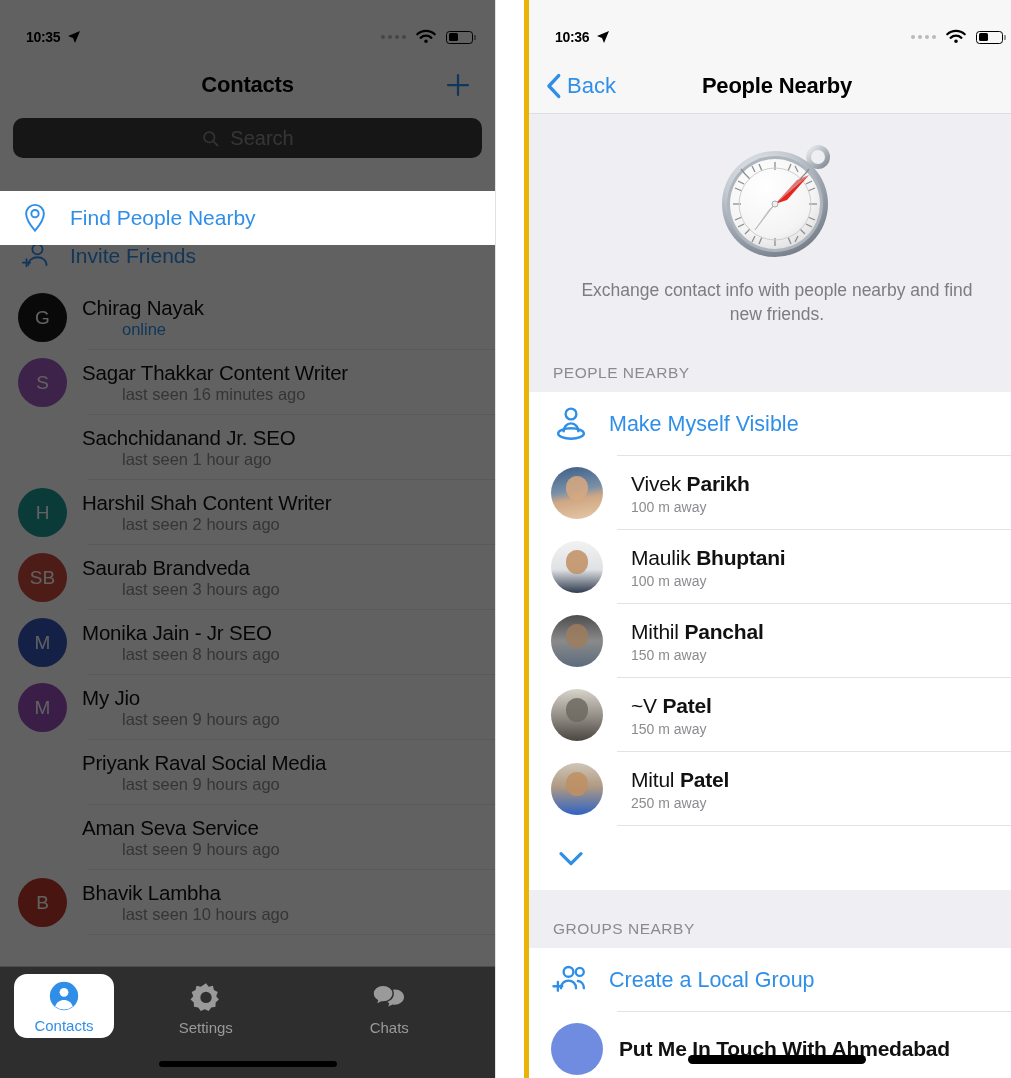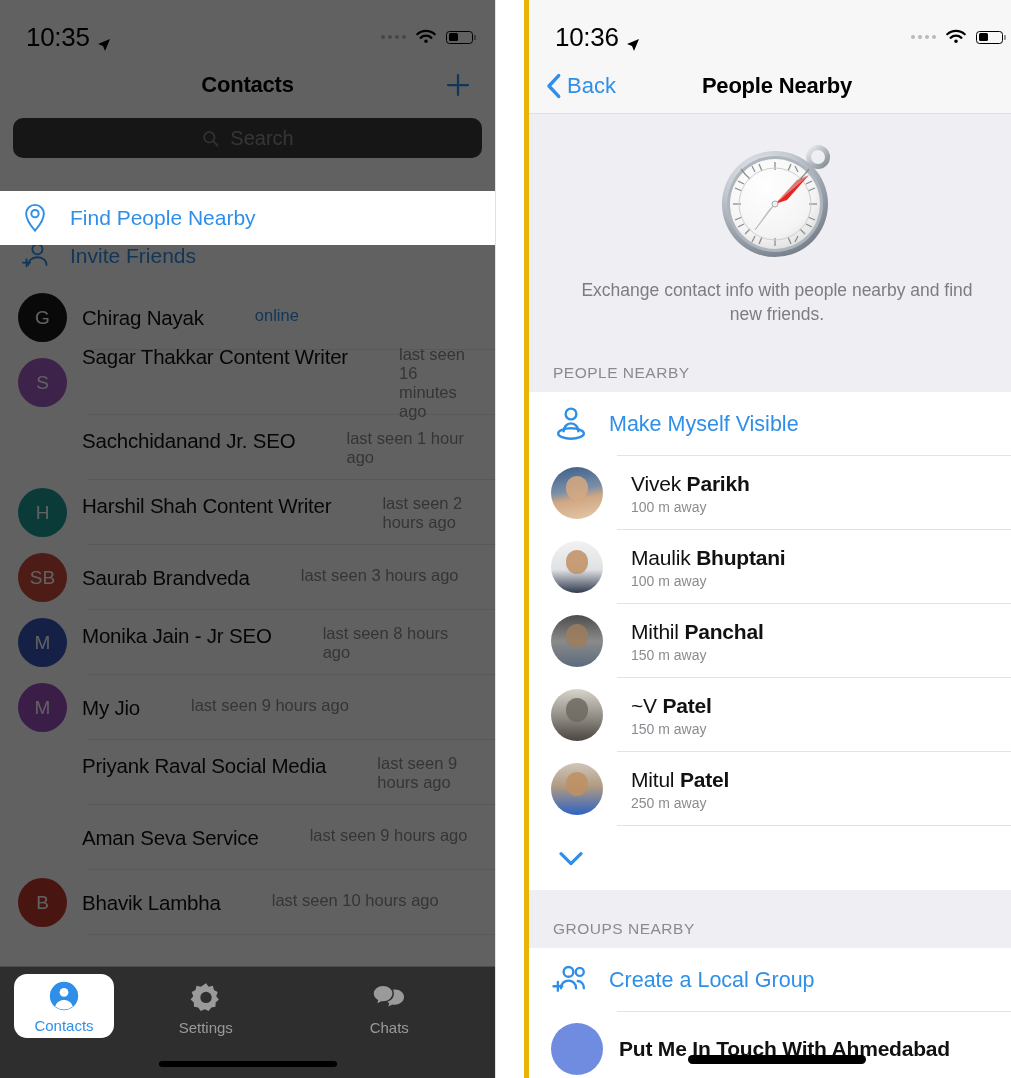--- a/index.html
+++ b/index.html
@@ -21,22 +21,22 @@
 
   
   .dim-layer { position: absolute; inset: 0; background: rgba(0,0,0,0.62); pointer-events: none; z-index: 40; }
   .undimmed { position: relative; z-index: 60; }
 
   
   .statusbar {
     height: 58px; display: flex; align-items: center;
     justify-content: space-between; padding: 16px 22px 0 26px;
   }
-  .sb-time { font-size: 26px; font-weight: normal; color: #000; letter-spacing: -0.3px;
-             display: flex; align-items: flex-end; gap: 6px; }
+  .sb-time { font-size: 14px; font-weight: bold; color: #000; letter-spacing: -0.3px;
+             display: flex; align-items: flex-start; gap: 6px; }
   .sb-right { display: flex; align-items: center; gap: 9px; }
   .dots { display: flex; gap: 3px; align-items: center; }
   .dots i { width: 4px; height: 4px; border-radius: 50%; background: #b9b9bd; display: block; }
   .battery { width: 27px; height: 13px; border: 1.6px solid #000; border-radius: 3.5px;
              position: relative; padding: 1.5px; }
   .battery::after { content: ""; position: absolute; right: -4px; top: 3.6px;
              width: 2px; height: 5px; background: #000; border-radius: 0 1px 1px 0; opacity: .4; }
   .battery i { display: block; height: 100%; width: 42%; background: #000; border-radius: 1.5px; }
 
   
@@ -58,21 +58,21 @@
   .invite-row { height: 59px; }
 
   .contact-row { display: flex; align-items: center; gap: 15px; height: 65px; padding: 0 18px;
                  position: relative; }
   .contact-row::after { content: ""; position: absolute; left: 87px; right: 0; bottom: 0;
                         height: 1px; background: rgba(160,160,160,0.22); }
   .avatar { width: 49px; height: 49px; flex: 0 0 49px; border-radius: 50%;
             display: flex; align-items: center; justify-content: center;
             color: #fff; font-size: 19px; font-weight: 500; overflow: hidden; }
   .avatar.blank { background: transparent; }
-  .c-texts { display: flex; flex-direction: row; gap: 11px; min-width: 0; }
+  .c-texts { display: flex; flex-direction: column; gap: 0; min-width: 0; }
   .c-name { font-size: 20.5px; color: #111; letter-spacing: -0.2px; white-space: nowrap; }
   .c-sub { font-size: 16.5px; color: #8b8b8b; margin-left: 40px; }
   .c-sub.online { color: #2f8fe8; }
 
   
   .tabbar { position: absolute; left: 0; bottom: 0; width: 100%; height: 112px;
             background: #2e2e2e; border-top: 1px solid #4a4a4a; z-index: 70; }
   .tabs { display: flex; height: 78px; padding: 4px 14px 0; }
   .tab { flex: 1; display: flex; flex-direction: column; align-items: center;
          justify-content: center; gap: 4px; border-radius: 13px; }

